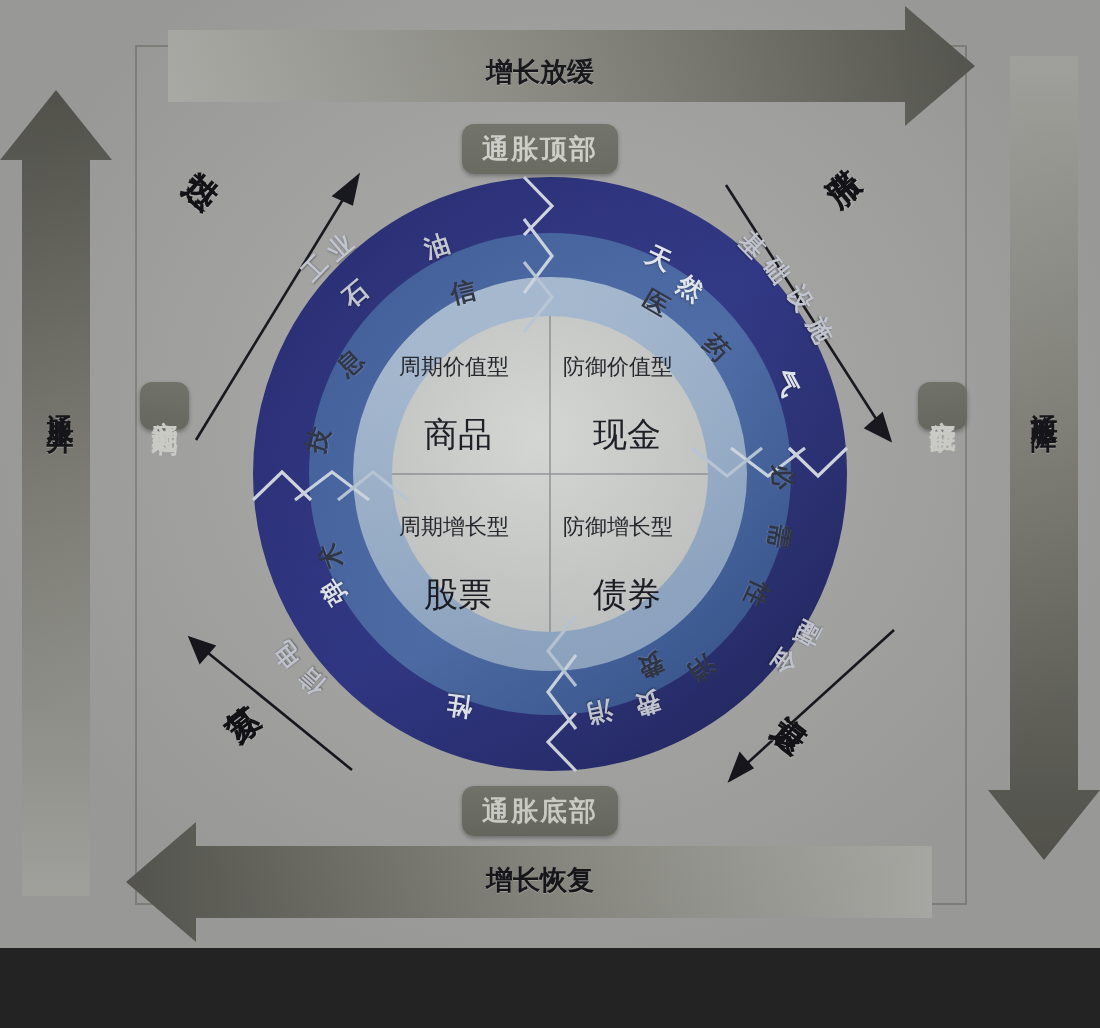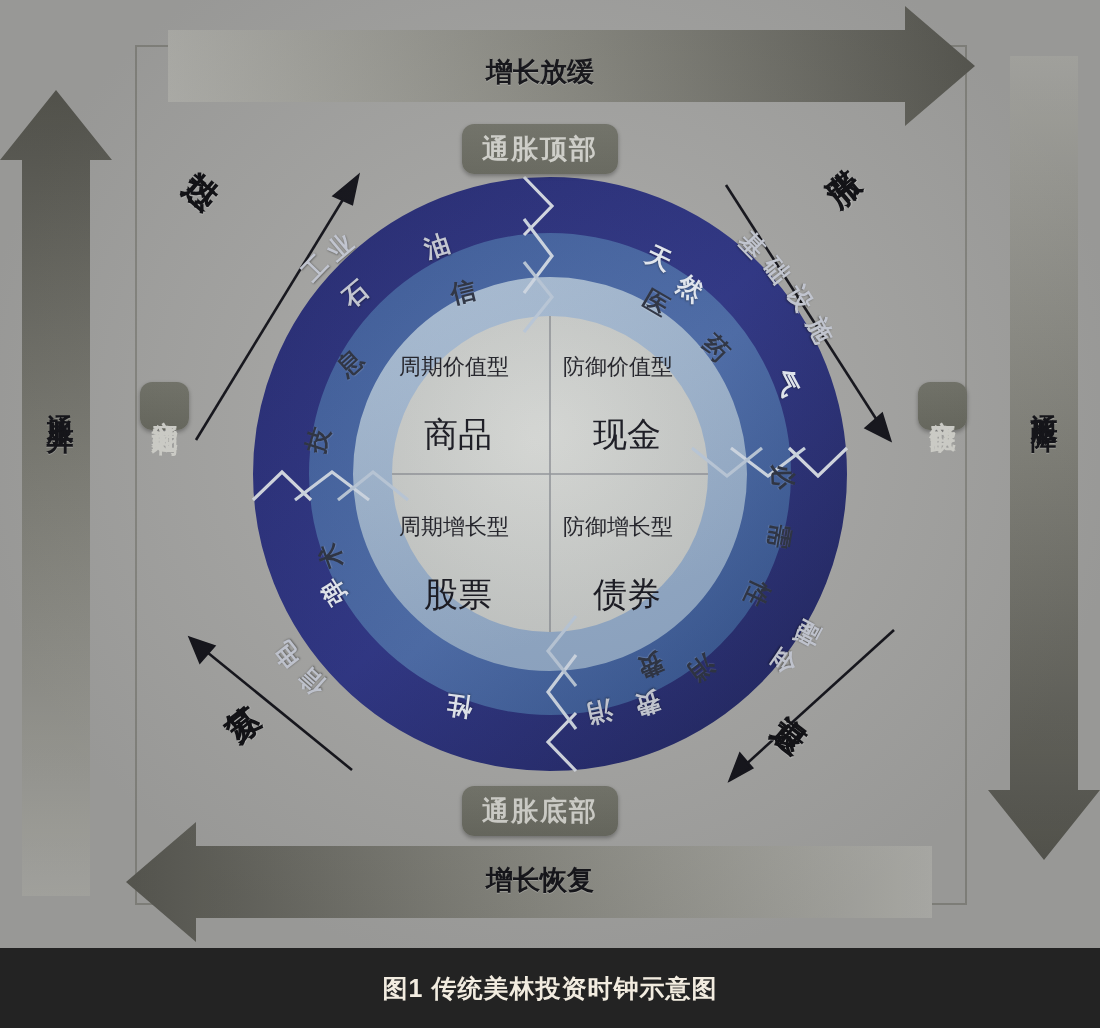--- a/index.html
+++ b/index.html
@@ -260,14 +260,13 @@
         <div class="ring-ch ring-inner" style="left: 716px; top: 348px; transform: translate(-50%, -50%) rotate(45deg);">药</div>
         <div class="ring-ch ring-inner" style="left: 783px; top: 477px; transform: translate(-50%, -50%) rotate(88deg);">必</div>
         <div class="ring-ch ring-inner" style="left: 780px; top: 536px; transform: translate(-50%, -50%) rotate(100deg);">需</div>
         <div class="ring-ch ring-inner" style="left: 757px; top: 594px; transform: translate(-50%, -50%) rotate(115deg);">性</div>
         <div class="ring-ch ring-inner" style="left: 702px; top: 668px; transform: translate(-50%, -50%) rotate(143deg);">消</div>
         <div class="ring-ch ring-inner" style="left: 651px; top: 665px; transform: translate(-50%, -50%) rotate(157deg);">费</div>
       </div>
 
   </div>
 
-  <div id="caption">图1 传统美林投资时钟示意图</div>
 </div>
 
 </body></html>

